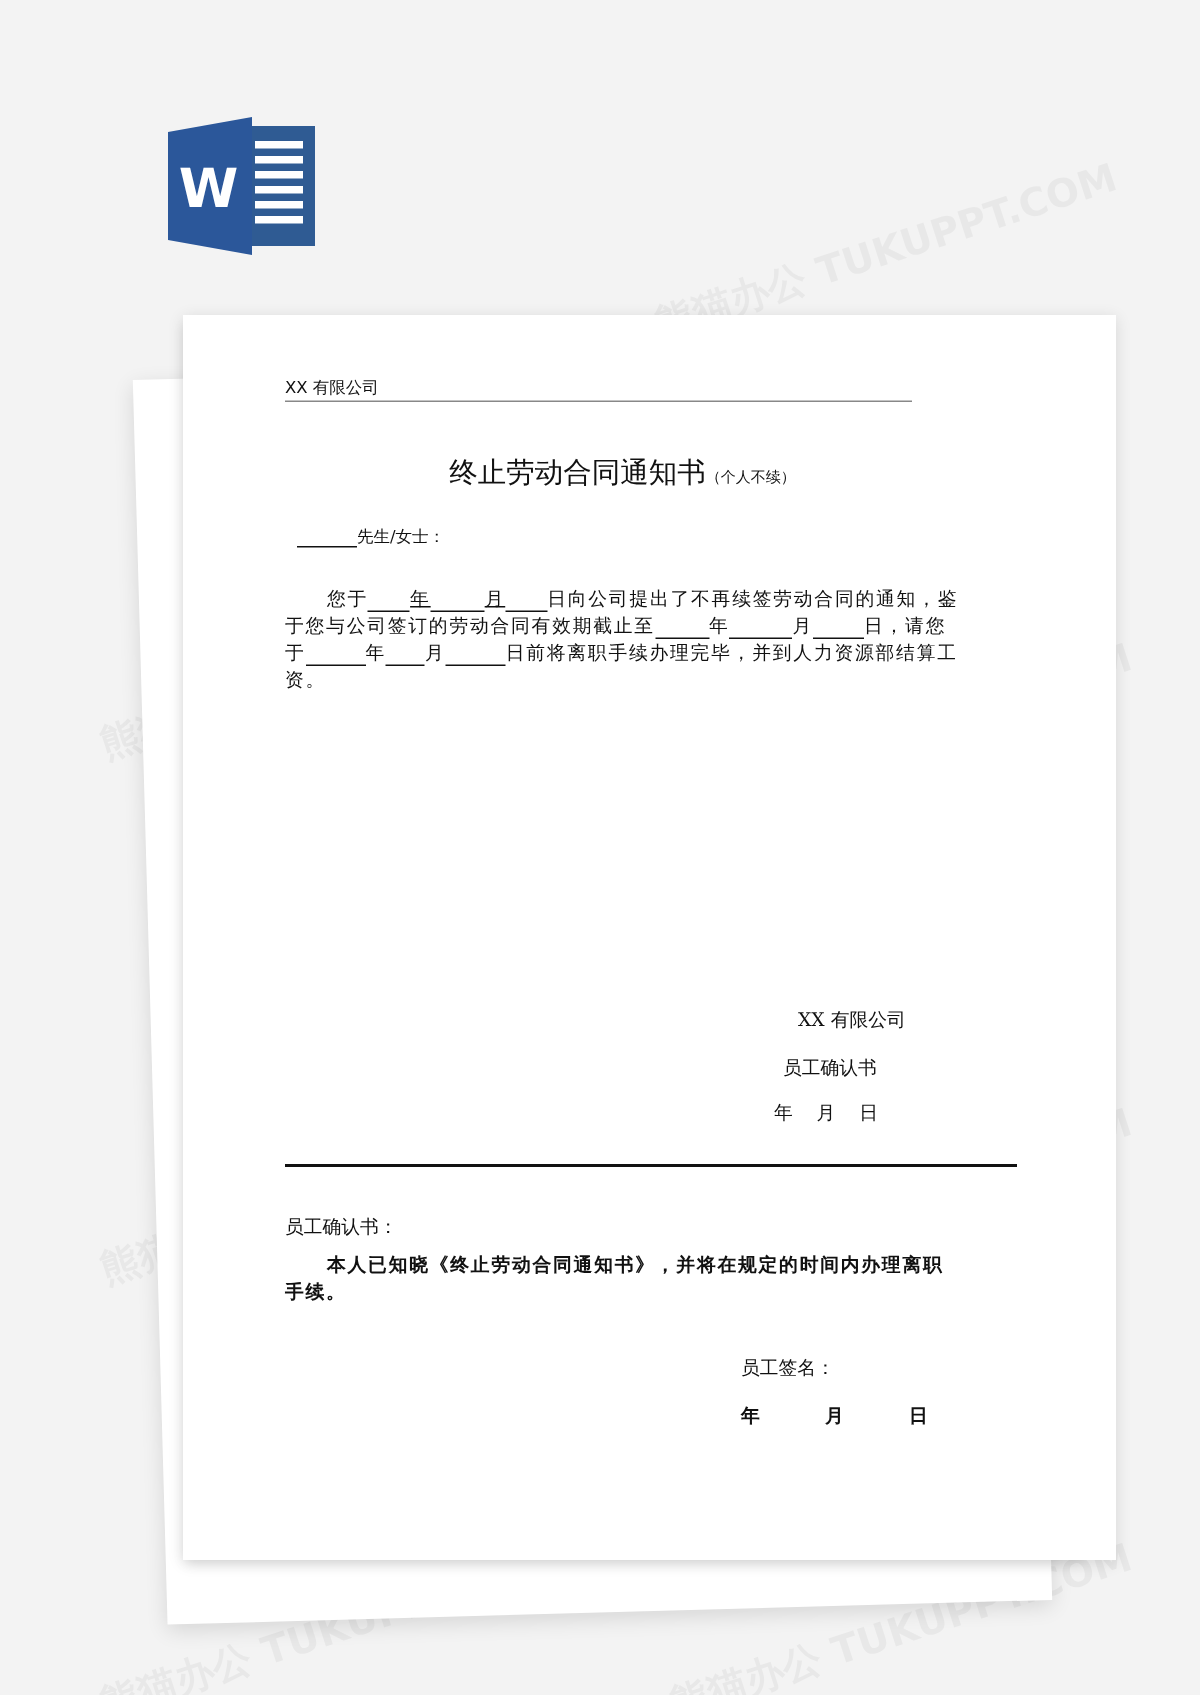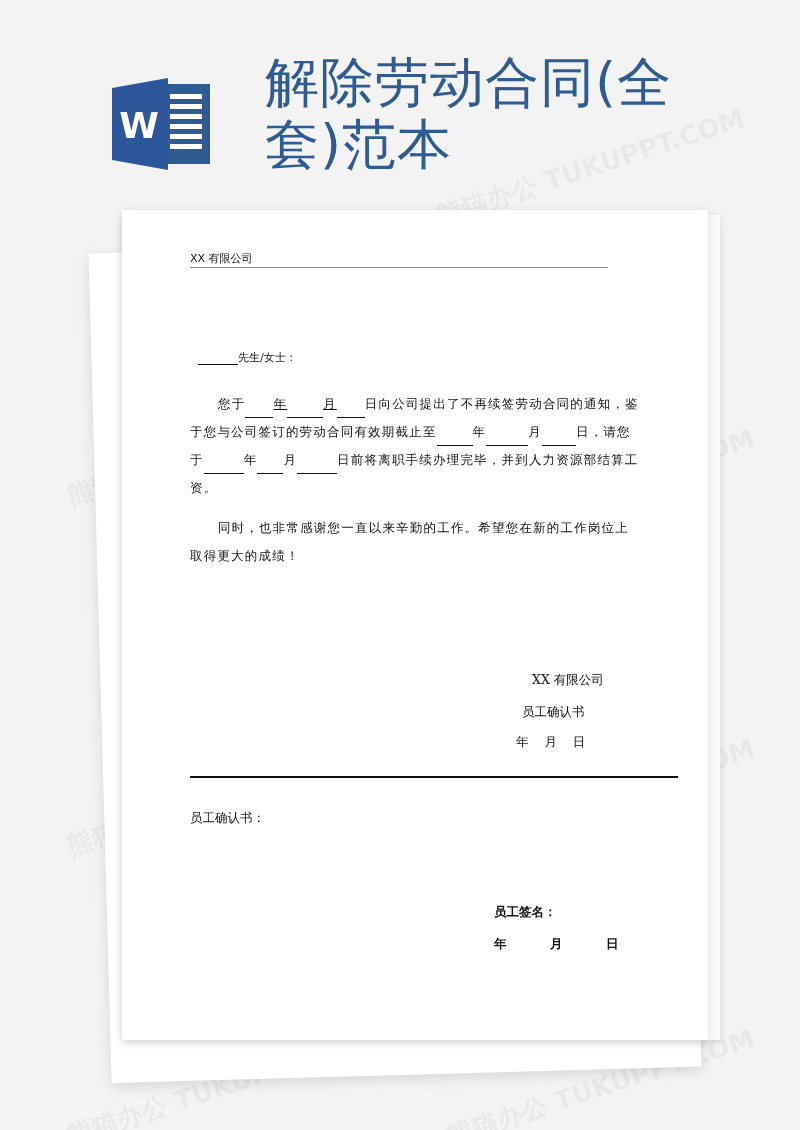--- a/index.html
+++ b/index.html
@@ -25,102 +25,104 @@
     position:absolute; left:100px; top:245px; width:590px; height:830px;
     background:#fff; transform:rotate(-1.6deg); transform-origin:50% 50%;
     box-shadow:0 4px 14px rgba(0,0,0,0.12);
   }
   .sheet-back2 {
     position:absolute; left:122px; top:215px; width:598px; height:825px;
     background:#fbfbfb; box-shadow:1px 2px 8px rgba(0,0,0,0.10);
   }
   .page {
     position:absolute; left:122px; top:210px; width:586px; height:830px;
-    background:#fff; box-shadow:0 2px 10px rgba(0,0,0,0.12);
+    background:#fff; box-shadow:0 2px 10px rgba(0,0,0,0.12);padding-left:36px;
   }
   .co-header {
     position:absolute; left:68px; top:42px; width:418px;
     border-bottom:1.5px solid #888; font-size:11px; line-height:14px; padding-bottom:1px;
   }
   .co-header .xx { font-family:"DejaVu Sans","Liberation Sans",sans-serif; }
   .notice-title {
     position:absolute; left:0; width:586px; top:92px; text-align:center;
     font-family:"DejaVu Sans","Liberation Sans",sans-serif; font-size:19px;
   }
   .notice-title .sub { font-size:10px; font-family:"DejaVu Serif","Liberation Serif",serif; }
   .salutation { position:absolute; left:76px; top:140px; font-size:11px; }
   .blank { display:inline-block; border-bottom:1px solid #111; height:12px; vertical-align:bottom; }
   .para {
-    position:absolute; left:68px; width:452px; font-size:12.5px; line-height:28px;
+    position:absolute; left:68px; width:452px; font-size:12.5px; line-height:18px;
     letter-spacing:1.2px;
   }
   .p1 { top:180px; text-indent:28px; }
   .p2 { top:304px; text-indent:28px; }
   .p3 { top:395px; text-indent:28px; font-weight:bold; }
   .sign-block { position:absolute; font-size:12.5px; }
   .divider { position:absolute; left:68px; top:566px; width:488px; border-top:2px solid #111; }
   .confirm-title { position:absolute; left:68px; top:600px; font-size:12.5px; font-weight:normal; }
   .p4 { top:624px; text-indent:28px; font-weight:bold; }
-  .emp-sign { position:absolute; left:372px; top:694px; font-size:12.5px; font-weight:bold;text-align:center; }
+  .emp-sign { position:absolute; left:372px; top:694px; font-size:12.5px; font-weight:normal;text-align:center; }
   .emp-date { position:absolute; left:372px; top:726px; font-size:12.5px; font-weight:bold; word-spacing:0; }
   .emp-date span { display:inline-block; width:56px; }
 </style>
 </head>
 <body>
 
 <div class="header">
   <svg class="word-icon" viewBox="0 0 100 92">
     <rect x="40" y="6" width="58" height="80" fill="#2f5b93"></rect>
     <g fill="#fff">
       <rect x="58" y="16" width="32" height="5"></rect>
       <rect x="58" y="26" width="32" height="5"></rect>
       <rect x="58" y="36" width="32" height="5"></rect>
       <rect x="58" y="46" width="32" height="5"></rect>
       <rect x="58" y="56" width="32" height="5"></rect>
       <rect x="58" y="66" width="32" height="5"></rect>
     </g>
     <polygon points="0,10 56,0 56,92 0,82" fill="#2b579a"></polygon>
     <text x="27" y="60" text-anchor="middle" font-family="DejaVu Sans, sans-serif" font-weight="bold" font-size="36" fill="#fff">W</text>
   </svg>
-  <div class="doc-title">解除劳动合同(全套)范本</div>
 </div>
 
 <div class="watermark" style="left:430px;top:150px;">熊猫办公 TUKUPPT.COM</div>
 <div class="watermark" style="left:60px;top:430px;">熊猫办公 TUKUPPT.COM</div>
 <div class="watermark" style="left:440px;top:470px;">熊猫办公 TUKUPPT.COM</div>
 <div class="watermark" style="left:60px;top:780px;">熊猫办公 TUKUPPT.COM</div>
 <div class="watermark" style="left:440px;top:780px;">熊猫办公 TUKUPPT.COM</div>
 <div class="watermark" style="left:60px;top:1070px;">熊猫办公 TUKUPPT.COM</div>
 <div class="watermark" style="left:440px;top:1070px;">熊猫办公 TUKUPPT.COM</div>
 
 <div class="sheet-back1"></div>
 <div class="sheet-back2"></div>
 
 <div class="page">
   <div class="co-header">
     <span class="xx">XX</span><span> 有限公司</span>
   </div>
 
+  <div class="notice-title">
+    <span>终止劳动合同通知书</span><span class="sub">（个人不续）</span>
+  </div>
 
   <div class="salutation">
     <span class="blank" style="width:40px"></span><span>先生/女士：</span>
   </div>
 
   <div class="para p1">
     <span>您于</span><span class="blank" style="width:28px"></span><span style="text-decoration:underline">年</span><span class="blank" style="width:36px"></span><span style="text-decoration:underline">月</span><span class="blank" style="width:28px"></span><span>日向公司提出了不再续签劳动合同的通知，鉴于您与公司签订的劳动合同有效期截止至</span><span class="blank" style="width:36px"></span><span>年</span><span class="blank" style="width:42px"></span><span>月</span><span class="blank" style="width:34px"></span><span>日，请您于</span><span class="blank" style="width:40px"></span><span>年</span><span class="blank" style="width:26px"></span><span>月</span><span class="blank" style="width:40px"></span><span>日前将离职手续办理完毕，并到人力资源部结算工资。</span>
   </div>
 
-  <div class="para p2">同时，也非常感谢您一直以来辛勤的工作。希望您在新的工作岗位上取得更大的成绩！</div>
 
   <div class="sign-block" style="left:410px;top:462px;">XX 有限公司</div>
   <div class="sign-block" style="left:400px;top:494px;">员工确认书</div>
   <div class="sign-block" style="left:394px;top:524px;">
     <span>年</span>&nbsp;&nbsp;&nbsp;&nbsp;<span>月</span>&nbsp;&nbsp;&nbsp;&nbsp;<span>日</span>
   </div>
 
   <div class="divider"></div>
 
   <div class="confirm-title">员工确认书：</div>
+  <div class="para p4">本人已知晓《终止劳动合同通知书》，并将在规定的时间内办理离职手续。</div>
   <div class="emp-sign">员工签名：</div>
   <div class="emp-date">
     <span>年</span><span>月</span><span>日</span>
   </div>
 </div>
 
 </body></html>

